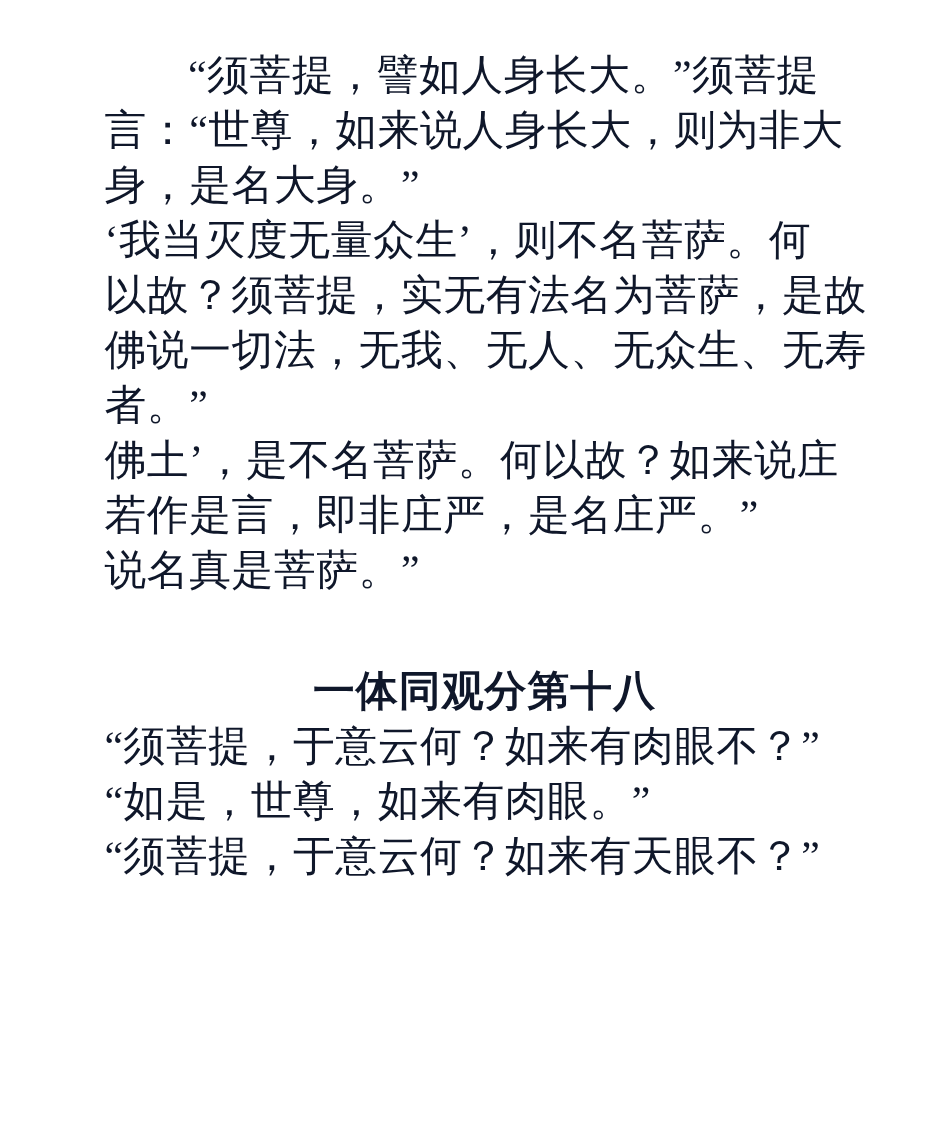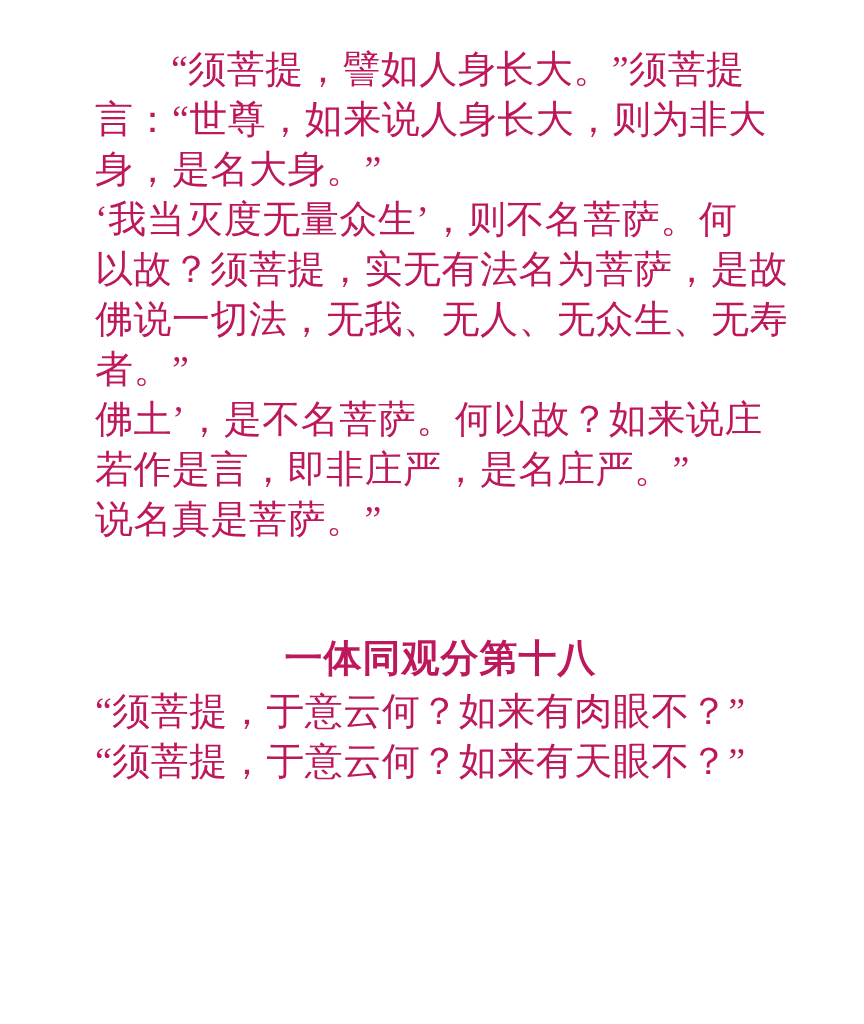--- a/index.html
+++ b/index.html
@@ -14,35 +14,34 @@
   }
   .page {
     box-sizing: border-box;
     width: 864px;
     height: 728px;
     padding: 44px 78px 0 95px;
     background: #ffffff;
     font-family: "Liberation Serif", "DejaVu Serif", serif;
     font-size: 38px;
     line-height: 50px;
-    color: #be185d;
+    color: #0f172a;
     letter-spacing: 0.5px;
   }
   .line {
     white-space: nowrap;
   }
   .indent {
     text-indent: 2em;
   }
   .heading {
-    margin-top: 92px;
+    margin-top: 60px;
     text-align: center;
     font-weight: 700;
     letter-spacing: 1px;
-    font-family: Liberation Mono, monospace;
   }
 </style>
 </head>
 <body>
 
 <div class="page">
 
   <div class="line indent">“须菩提，譬如人身长大。”须菩提</div>
   <div class="line">言：“世尊，如来说人身长大，则为非大</div>
   <div class="line">身，是名大身。”</div>
@@ -50,15 +49,16 @@
   <div class="line">以故？须菩提，实无有法名为菩萨，是故</div>
   <div class="line">佛说一切法，无我、无人、无众生、无寿</div>
   <div class="line">者。”</div>
   <div class="line">佛土’，是不名菩萨。何以故？如来说庄</div>
   <div class="line">若作是言，即非庄严，是名庄严。”</div>
   <div class="line">说名真是菩萨。”</div>
 
   <div class="line heading">一体同观分第十八</div>
 
   <div class="line">“须菩提，于意云何？如来有肉眼不？”</div>
+  <div class="line">“如是，世尊，如来有肉眼。”</div>
   <div class="line">“须菩提，于意云何？如来有天眼不？”</div>
 
 </div>
 
 </body></html>

